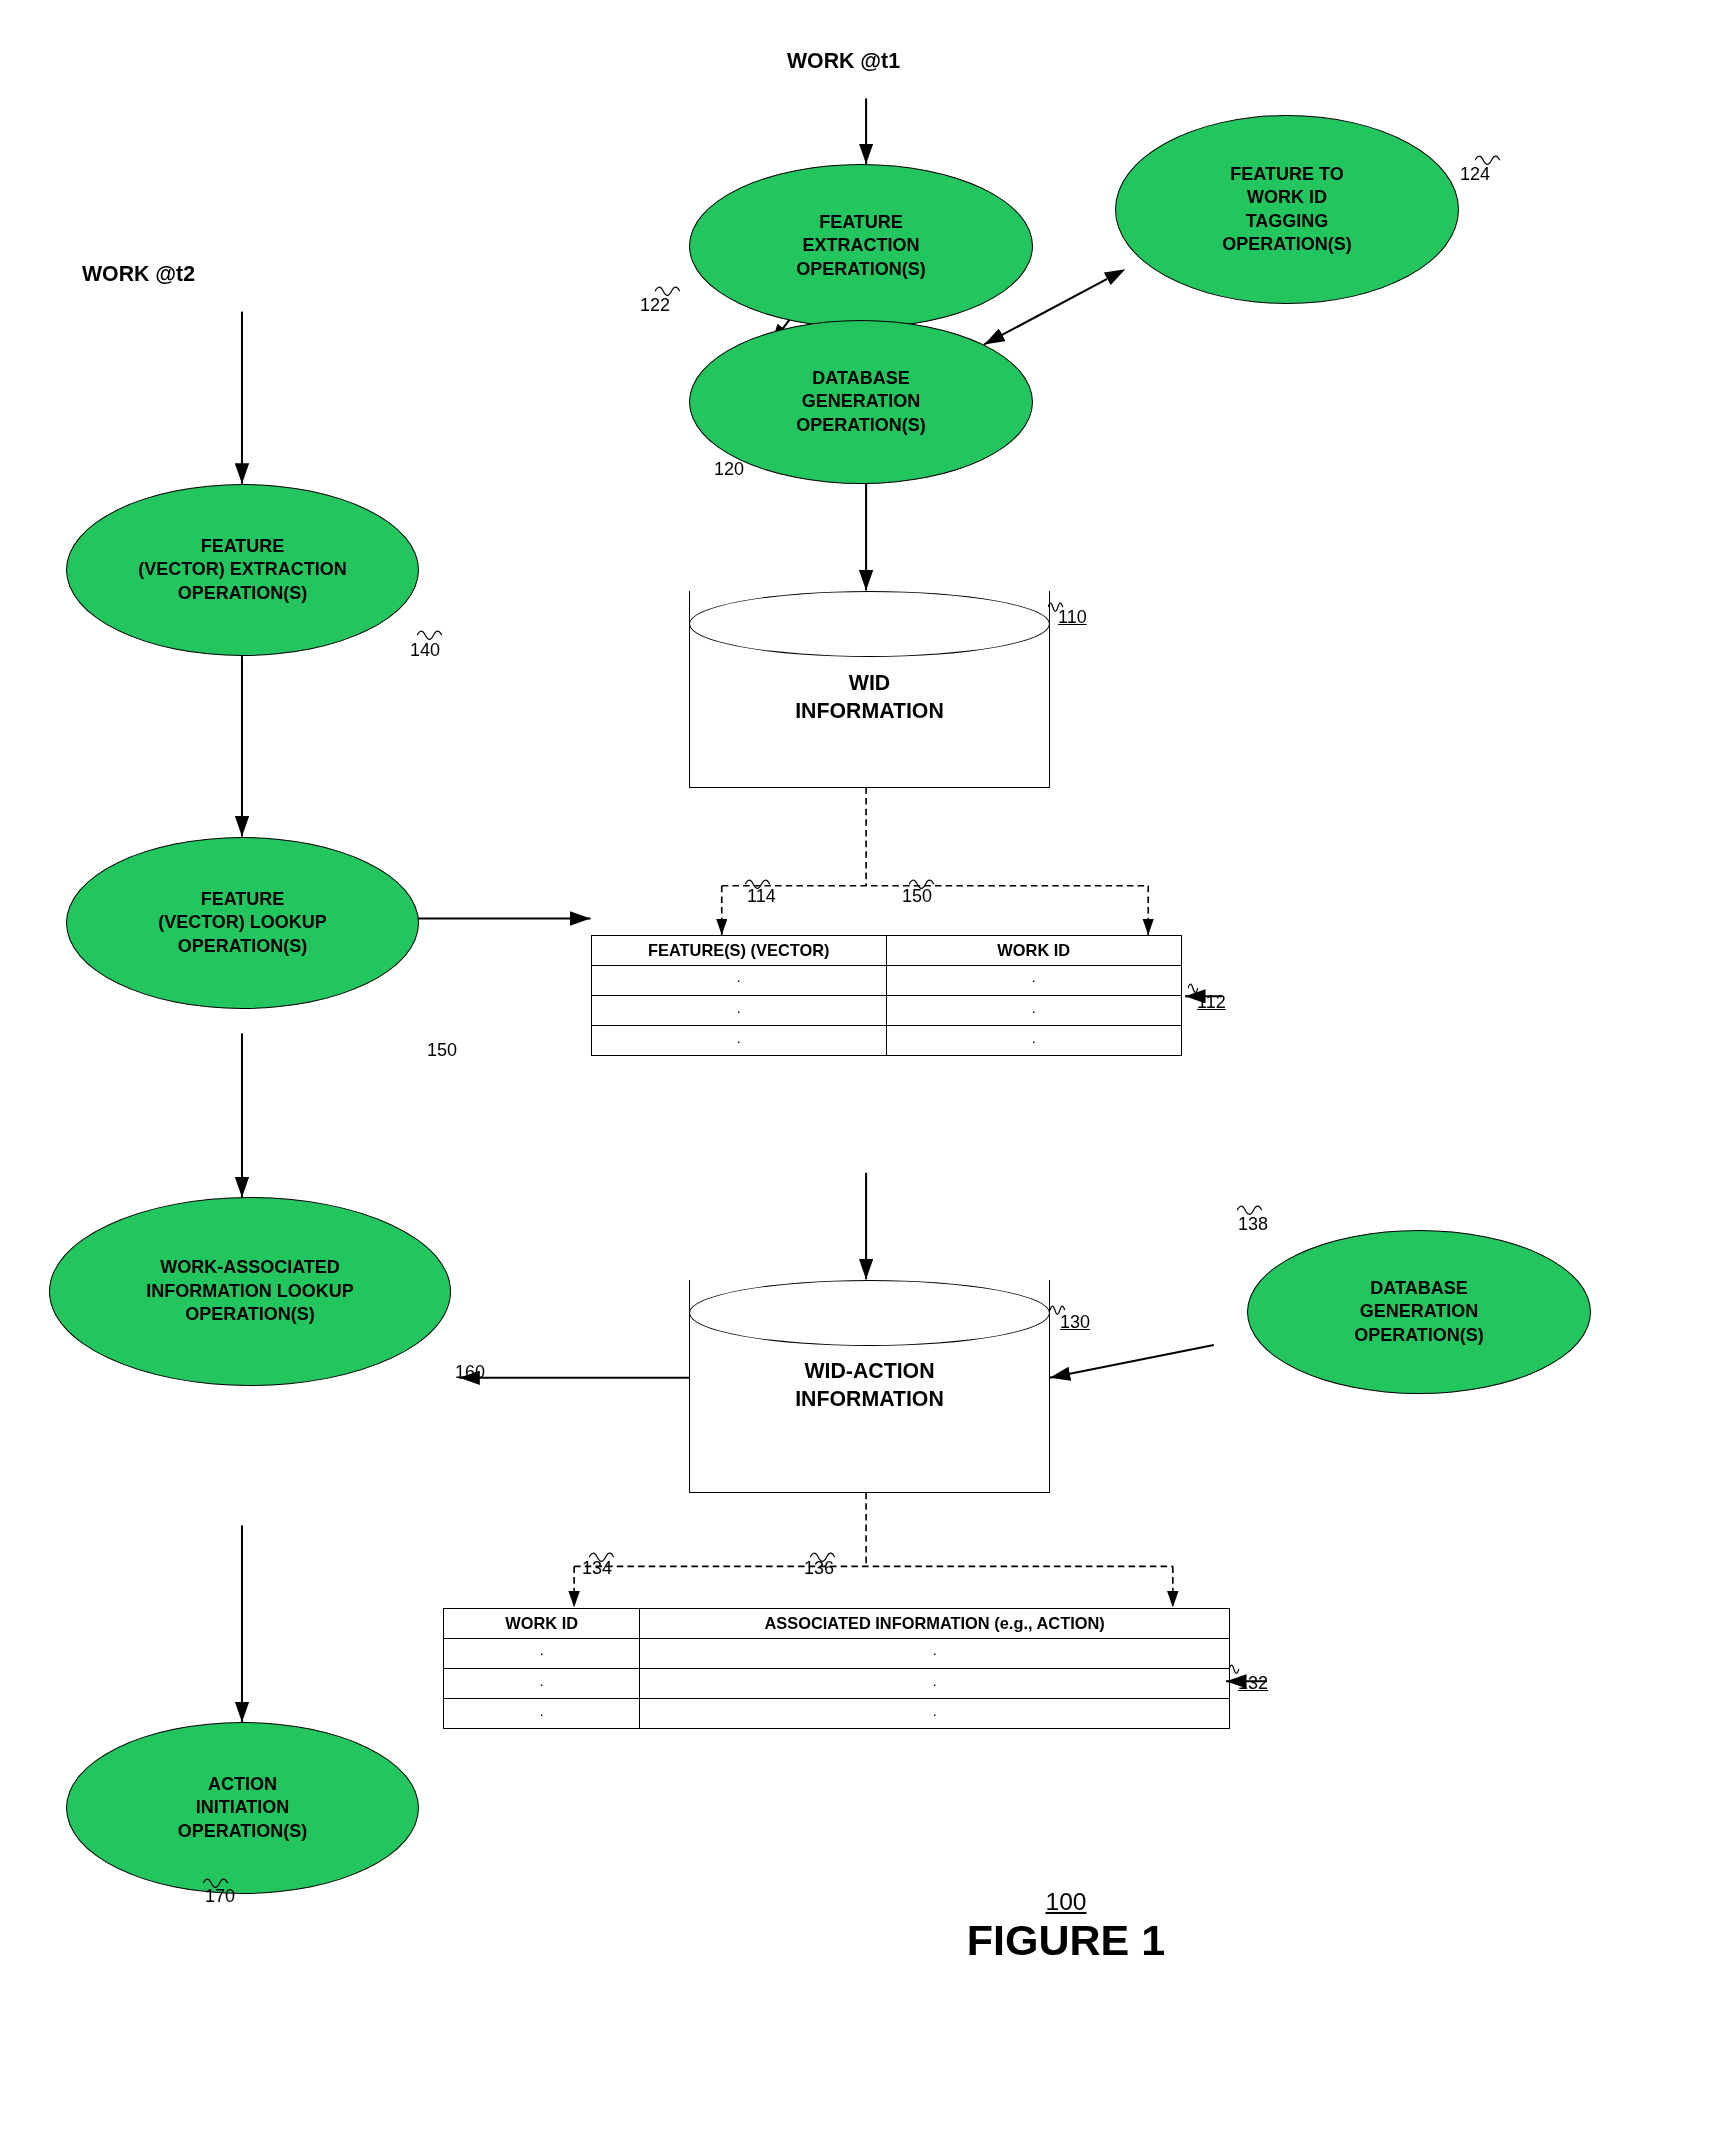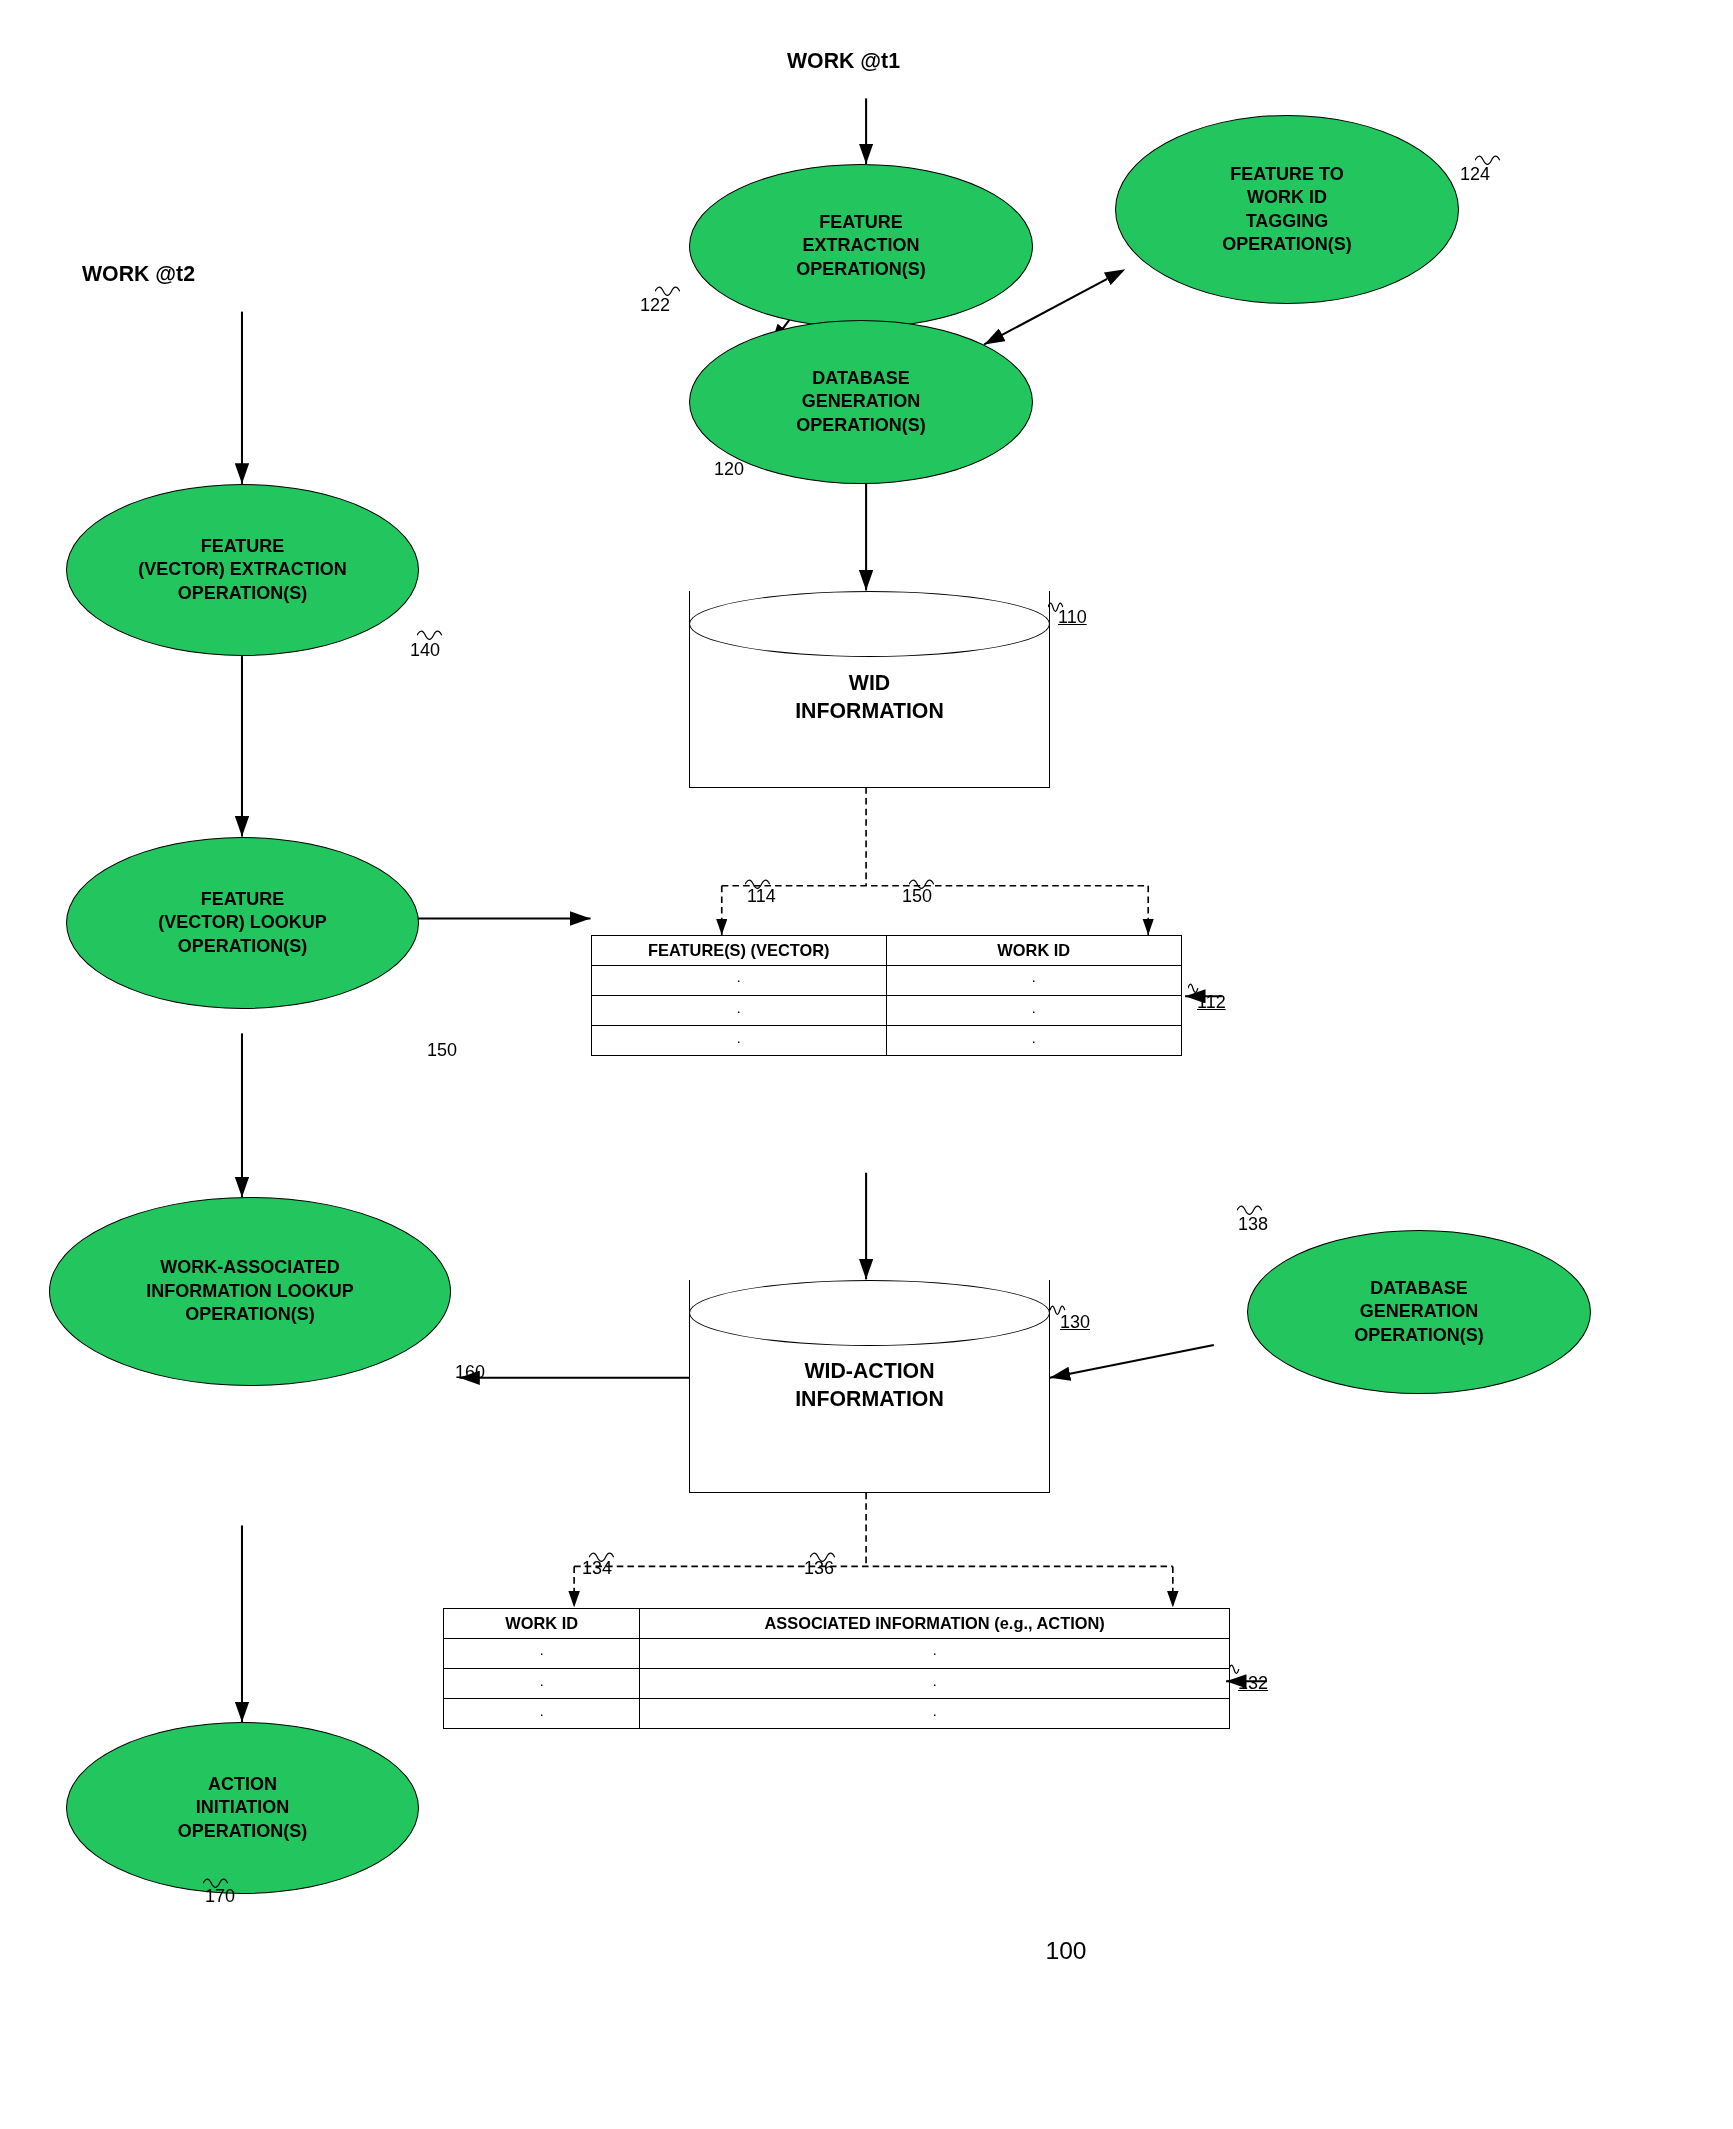--- a/index.html
+++ b/index.html
@@ -106,20 +106,21 @@
     .figure-label {
       position: absolute;
       text-align: center;
     }
     .figure-number {
       font-size: 43px;
       font-weight: bold;
     }
     .figure-ref {
       font-size: 24.6px;
+      text-decoration: underline;
     }
   </style>
 </head>
 <body>
 
 <div class="diagram-container">
 
   <svg class="arrows-svg" viewBox="0 0 2113 2596" width="1733" height="2129">
     <defs>
       <marker id="arrowhead" markerWidth="10" markerHeight="7" refX="10" refY="3.5" orient="auto">
@@ -329,16 +330,17 @@
   <div class="ellipse" style="top:1722px; left:66px; width:353px; height:172px;">
     <span>ACTION<br>INITIATION<br>OPERATION(S)</span>
   </div>
   <div class="label" style="top:1886px; left:205px; font-size:18px;">170</div>
   <svg style="position:absolute;top:1875px;left:203px;width:33px;height:16.4px;" viewBox="0 0 40 20" width="33" height="16.4">
     <path d="M0,10 Q5,0 10,10 Q15,20 20,10 Q25,0 30,10" stroke="#000" stroke-width="1.5" fill="none"></path>
   </svg>
 
   <div class="figure-label" style="bottom:164px; left:902px; width:328px;">
     <div class="figure-ref">100</div>
+    <div class="figure-number">FIGURE 1</div>
   </div>
 
 </div>
 
 
 </body></html>

